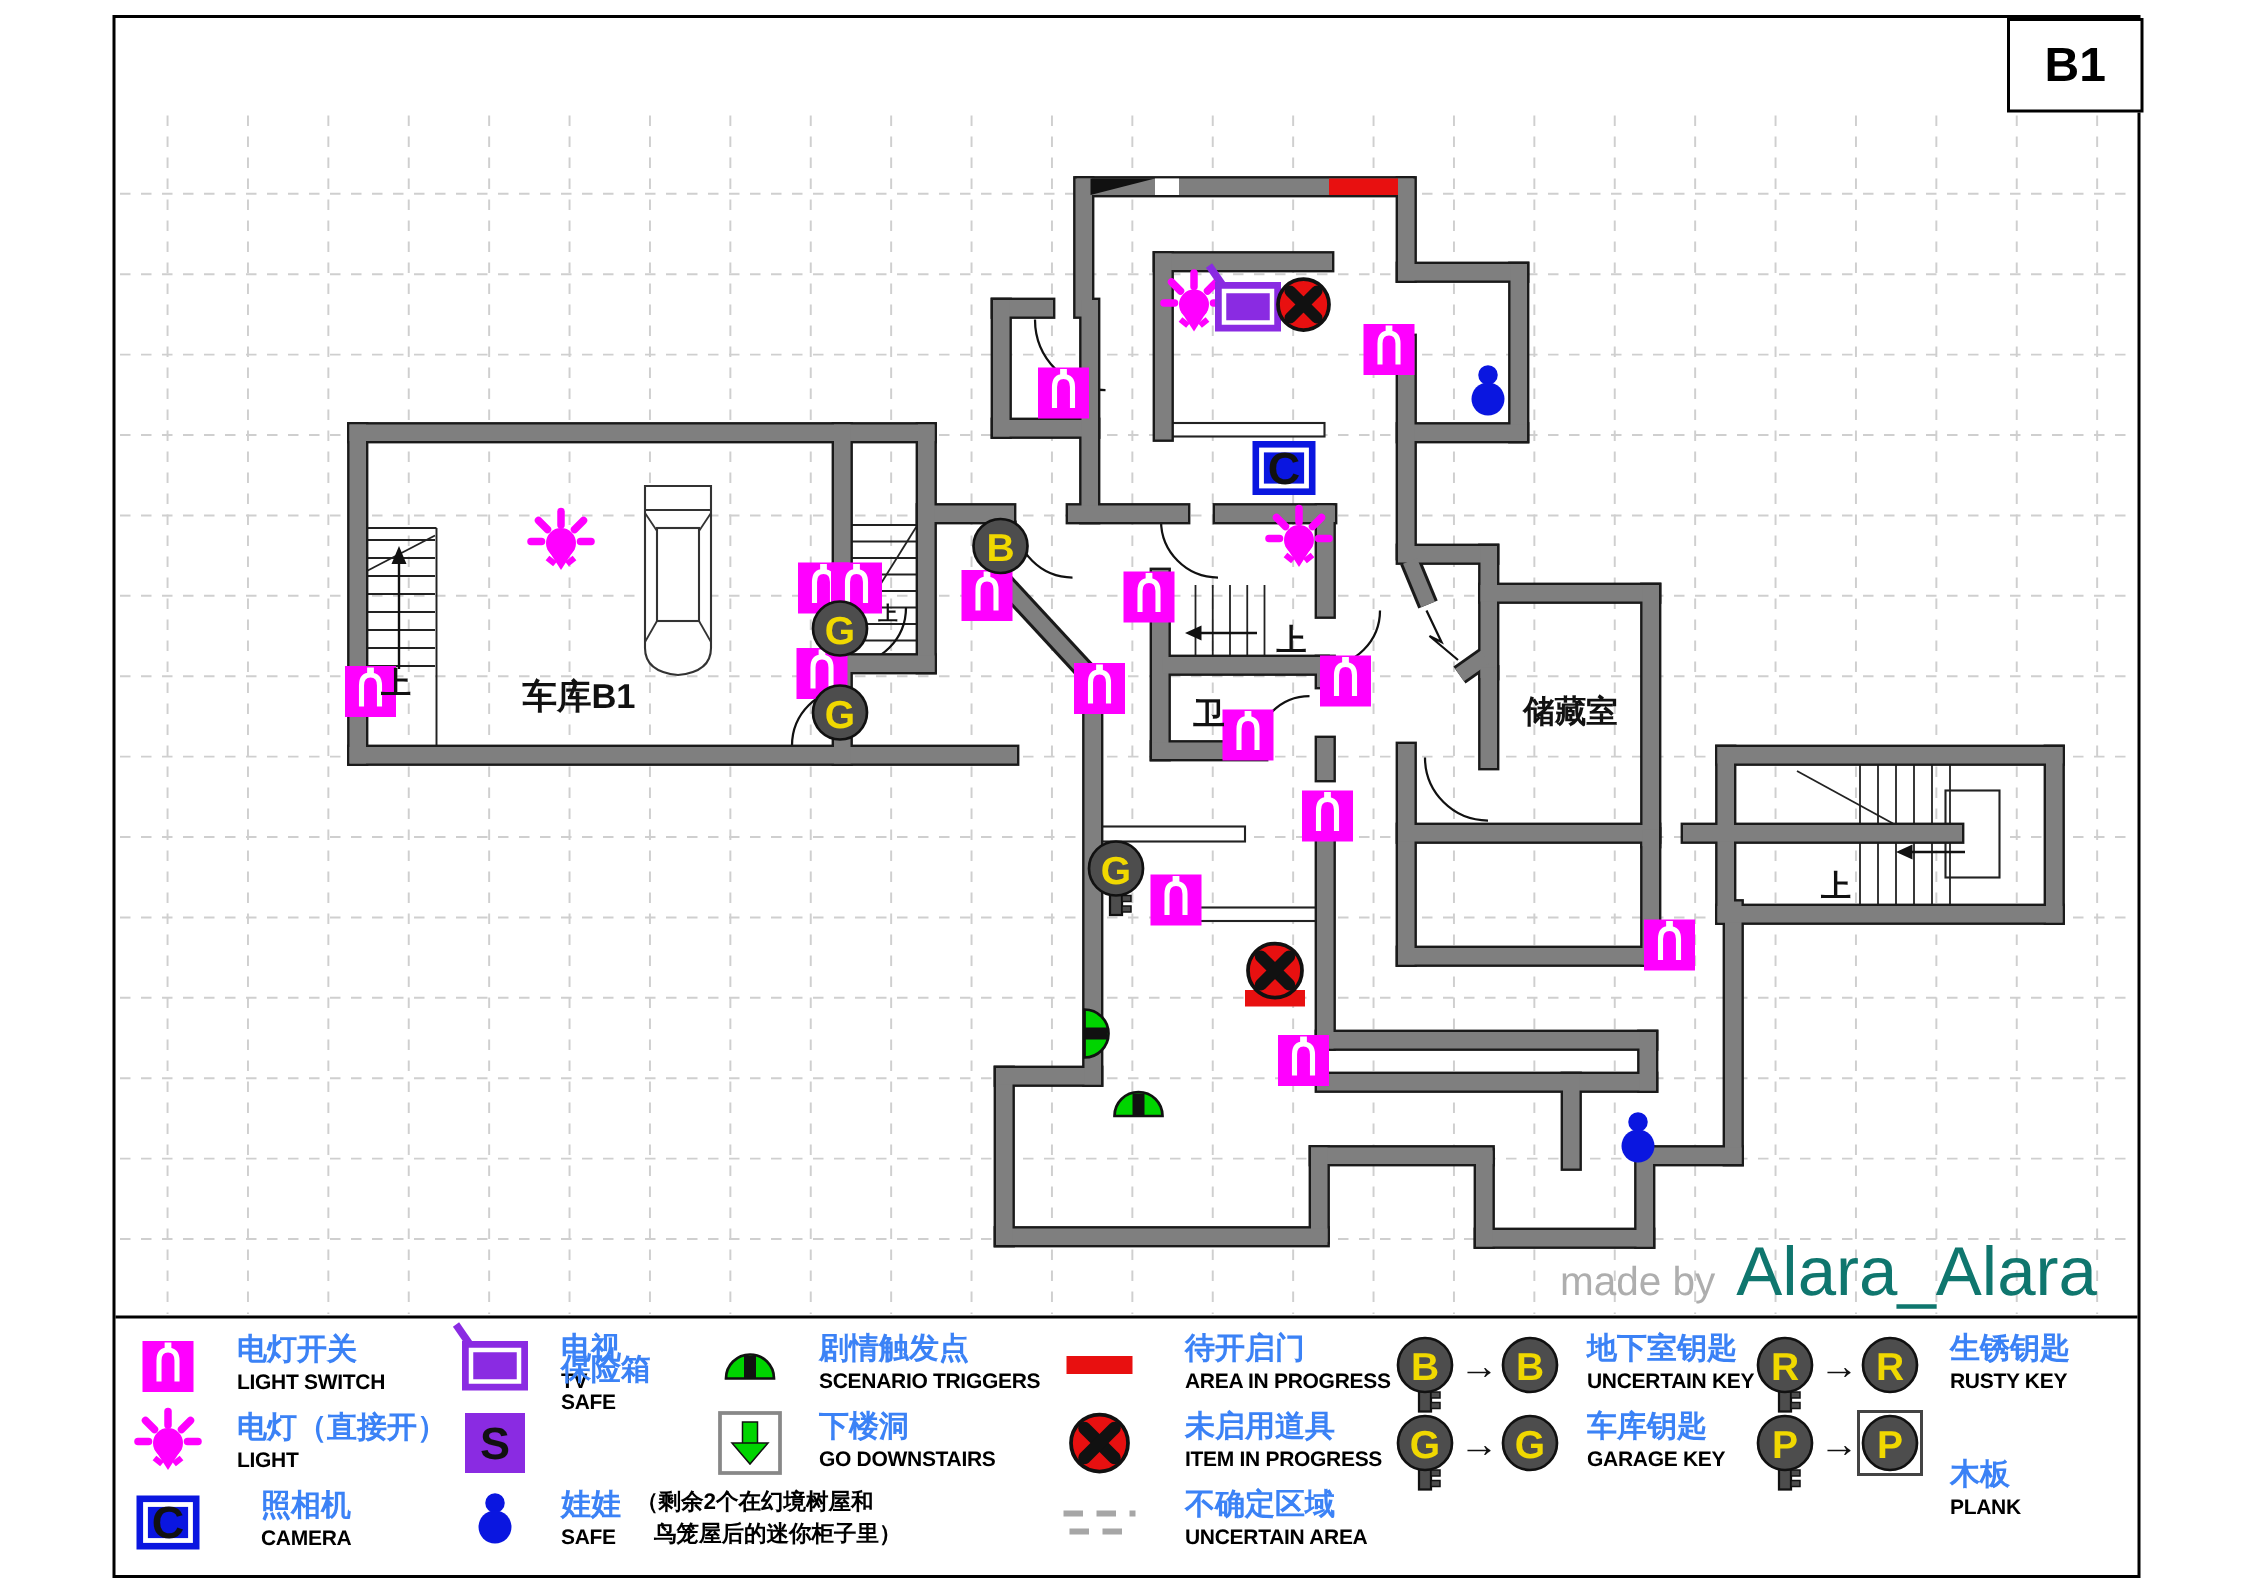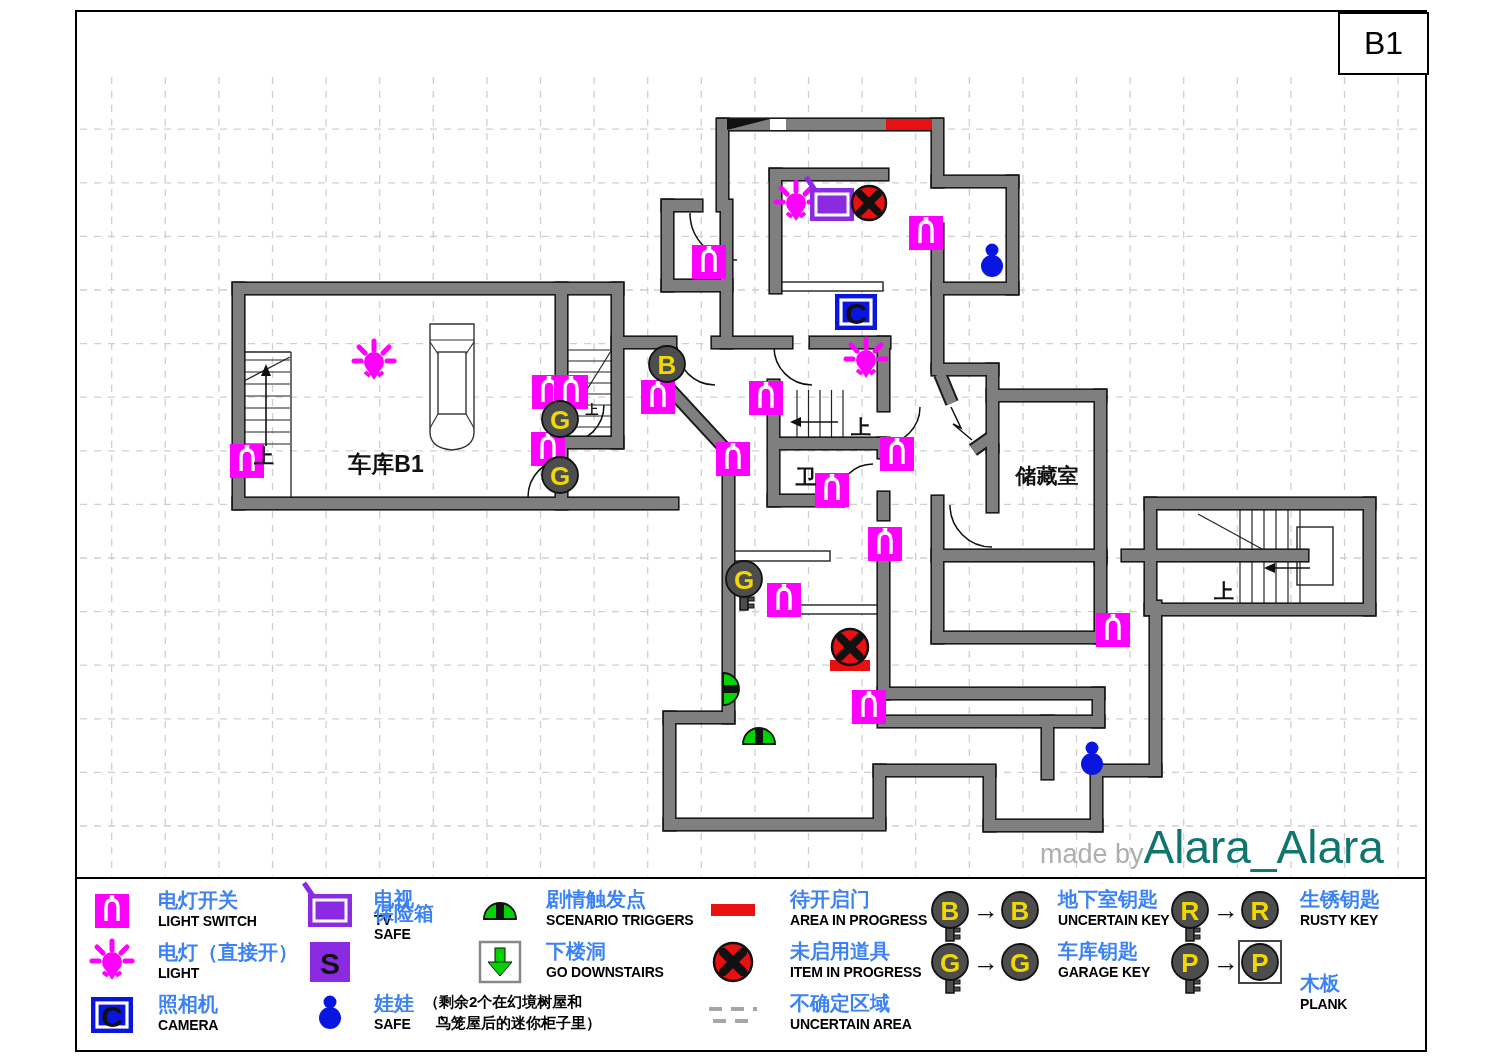--- a/index.html
+++ b/index.html
@@ -4,25 +4,25 @@
 <style>
   html,body{margin:0;padding:0;background:#fff;}
   .page{position:relative;width:1500px;height:1061px;background:#fff;overflow:hidden;
         font-family:"Liberation Sans",sans-serif;}
   .outer-border{position:absolute;left:75px;top:10px;width:1348px;height:1038px;border:2px solid #000;}
   .header{position:absolute;left:77px;top:12px;width:1259px;height:59px;background:#d2d2d2;
           border:2px solid #000;display:flex;align-items:center;justify-content:center;}
   .hcn{font-size:38px;font-weight:700;color:#000;letter-spacing:2px;}
   .hen{font-size:30px;font-weight:700;color:#000;margin-left:48px;word-spacing:16px;letter-spacing:1px;}
   .floor-box{position:absolute;left:1338px;top:12px;width:87px;height:59px;background:#fff;border:2px solid #000;
-             display:flex;align-items:center;justify-content:center;font-size:32px;font-weight:400;text-align:center;}
+             display:flex;align-items:center;justify-content:center;font-size:32px;font-weight:700;text-align:center;}
   #map-svg{position:absolute;left:77px;top:75px;}
   #legend-svg{position:absolute;left:77px;top:878px;}
   .legend-sep{position:absolute;left:77px;top:877px;width:1348px;height:2px;background:#000;}
-  .wm{position:absolute;left:1040px;top:820px;display:flex;align-items:baseline;}
+  .wm{position:absolute;left:1040px;top:820px;display:flex;align-items:baseline;gap:14px;}
   .wm .wpre{font-size:27px;color:#aeaeae;}
   .wm .wname{font-size:46px;color:#0f766e;}
   .lt{position:absolute;line-height:1;}
   .lcn{font-size:20px;font-weight:700;color:#3b82f6;white-space:nowrap;}
   .len{font-size:14px;font-weight:700;color:#000;margin-top:4px;letter-spacing:-0.2px;white-space:nowrap;}
   .lnote{position:absolute;font-size:15px;font-weight:700;color:#000;line-height:21px;white-space:nowrap;}
 </style>
 </head>
 <body>
 
@@ -562,21 +562,21 @@
     </svg>
   <div id="legend-text">
       <div class="lt" style="left: 158px; top: 890px;">
         <div class="lcn">电灯开关</div>
         <div class="len">LIGHT SWITCH</div>
       </div>
       <div class="lt" style="left: 158px; top: 942px;">
         <div class="lcn">电灯（直接开）</div>
         <div class="len">LIGHT</div>
       </div>
-      <div class="lt" style="left: 158px; top: 994px;">
+      <div class="lt" style="left: 174px; top: 994px;">
         <div class="lcn">照相机</div>
         <div class="len">CAMERA</div>
       </div>
       <div class="lt" style="left: 374px; top: 889px;">
         <div class="lcn">电视</div>
         <div class="len">TV</div>
       </div>
       <div class="lt" style="left: 374px; top: 903px;">
         <div class="lcn">保险箱</div>
         <div class="len">SAFE</div>

